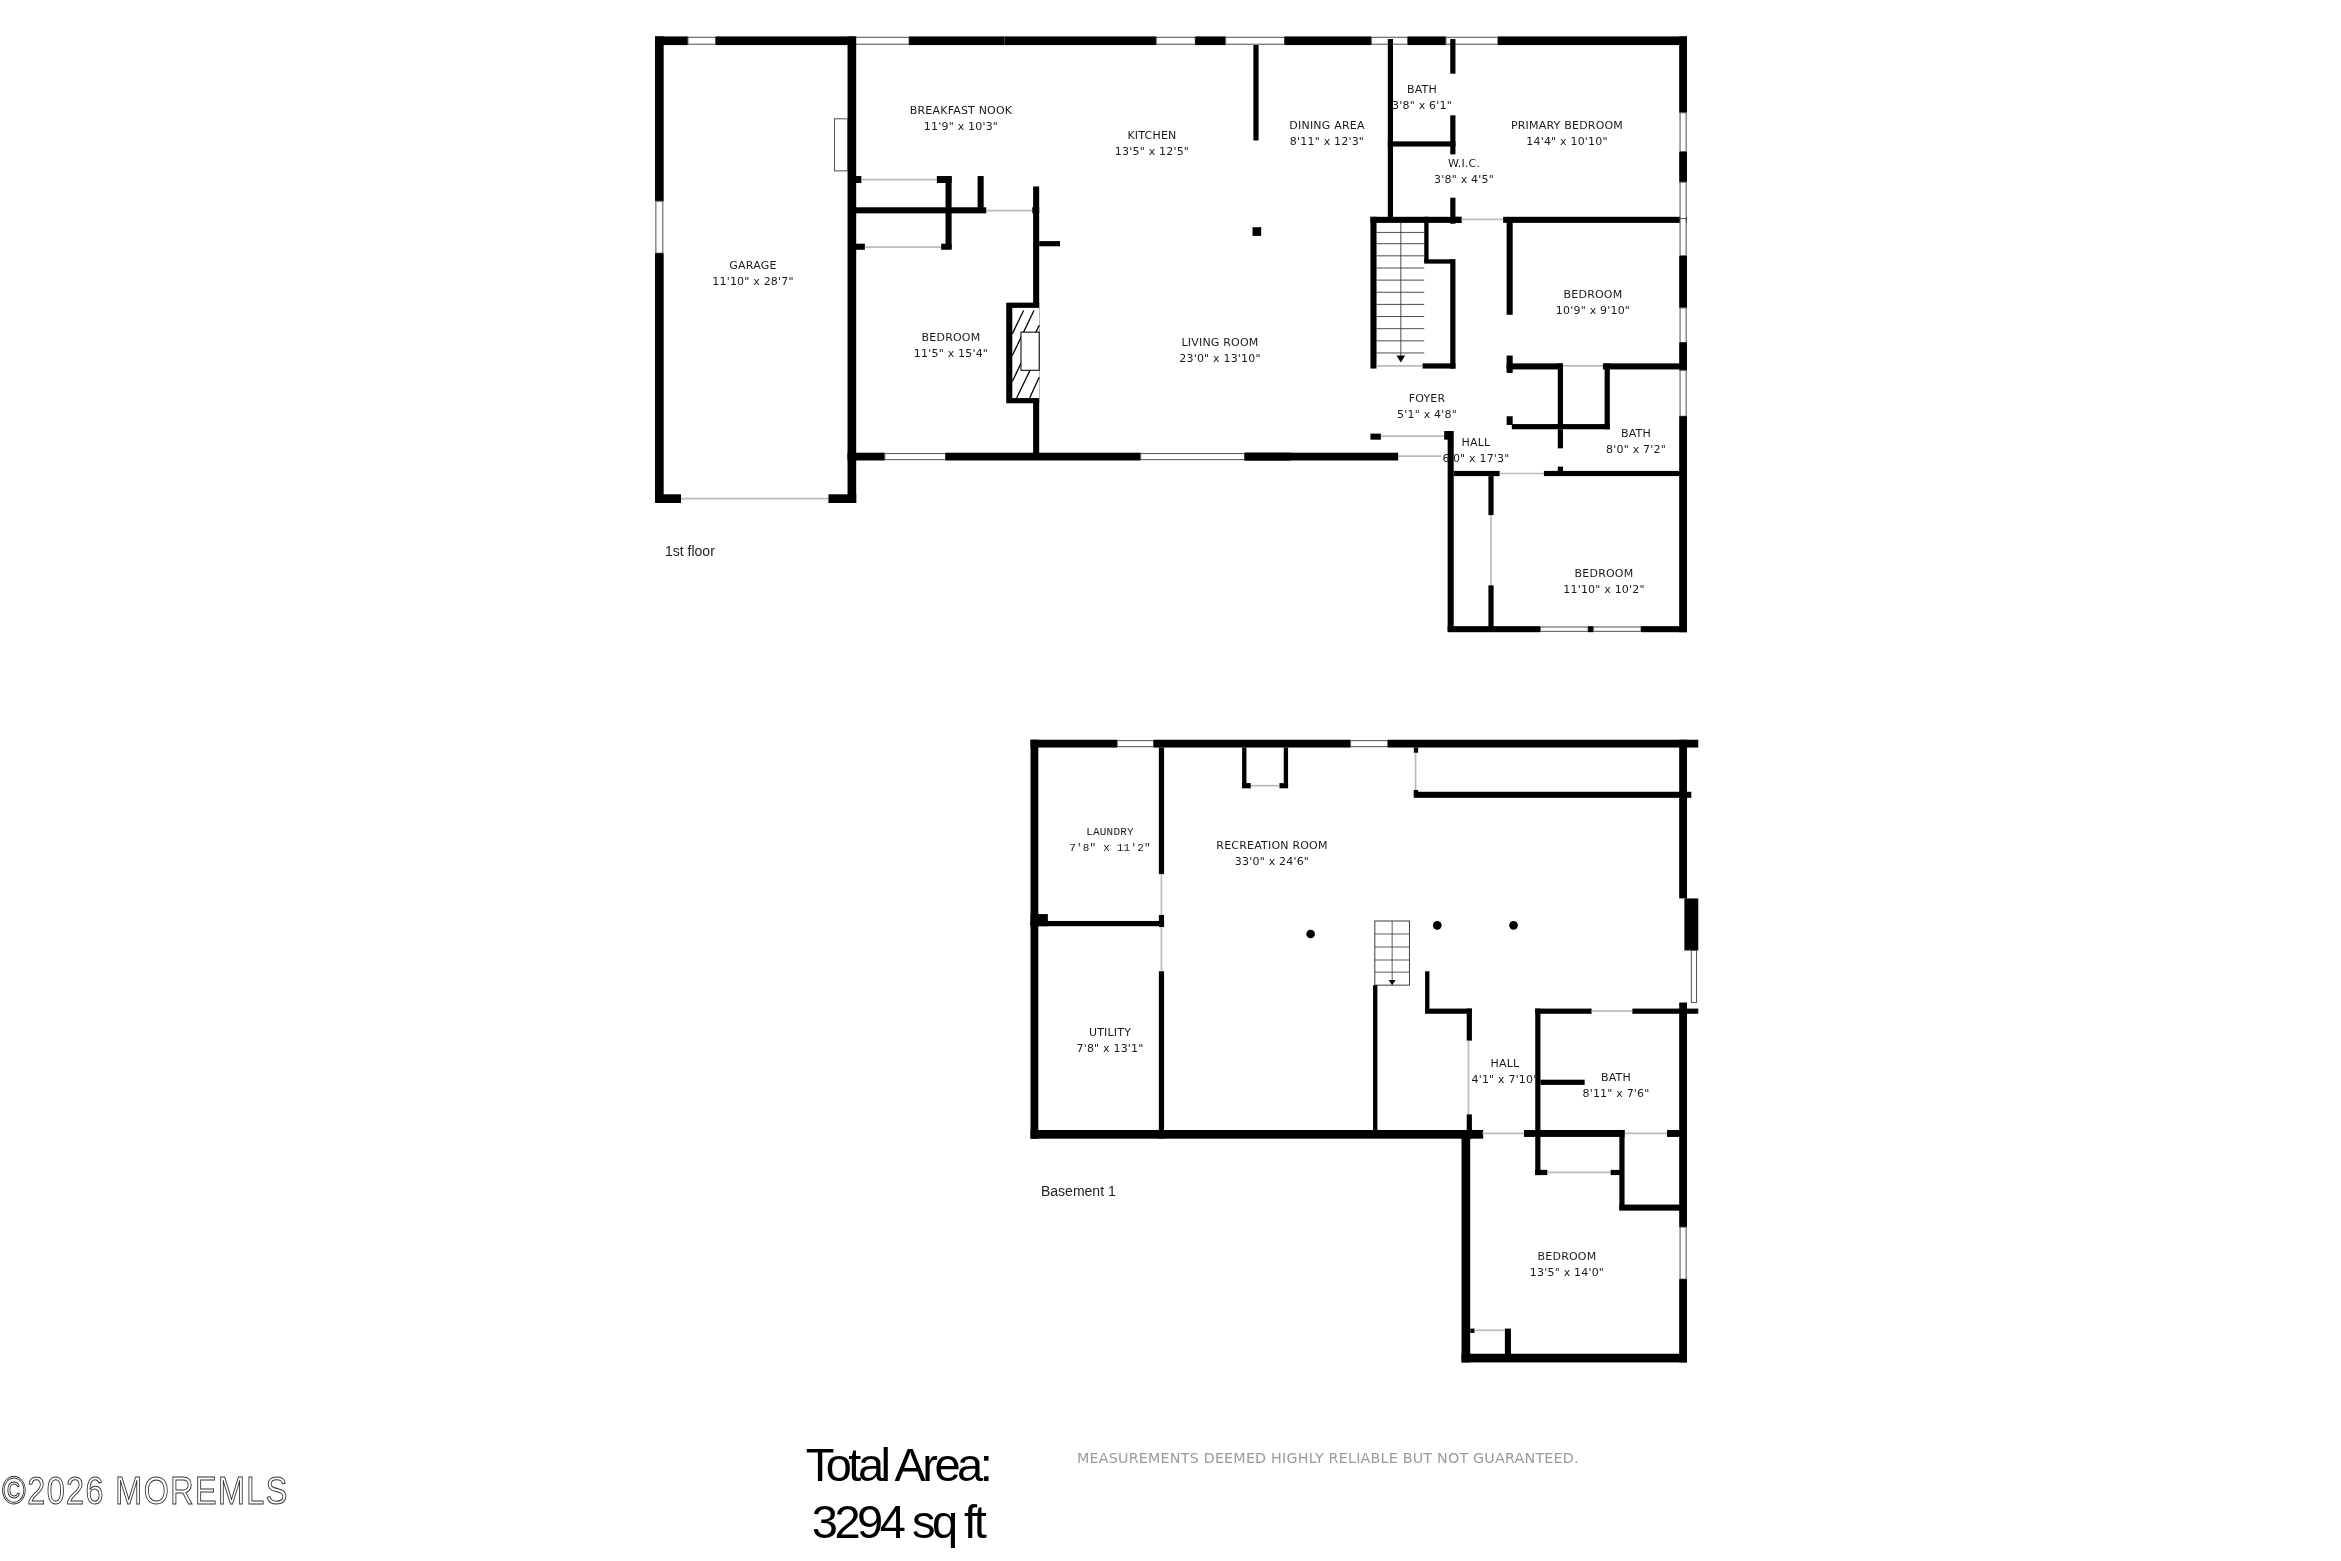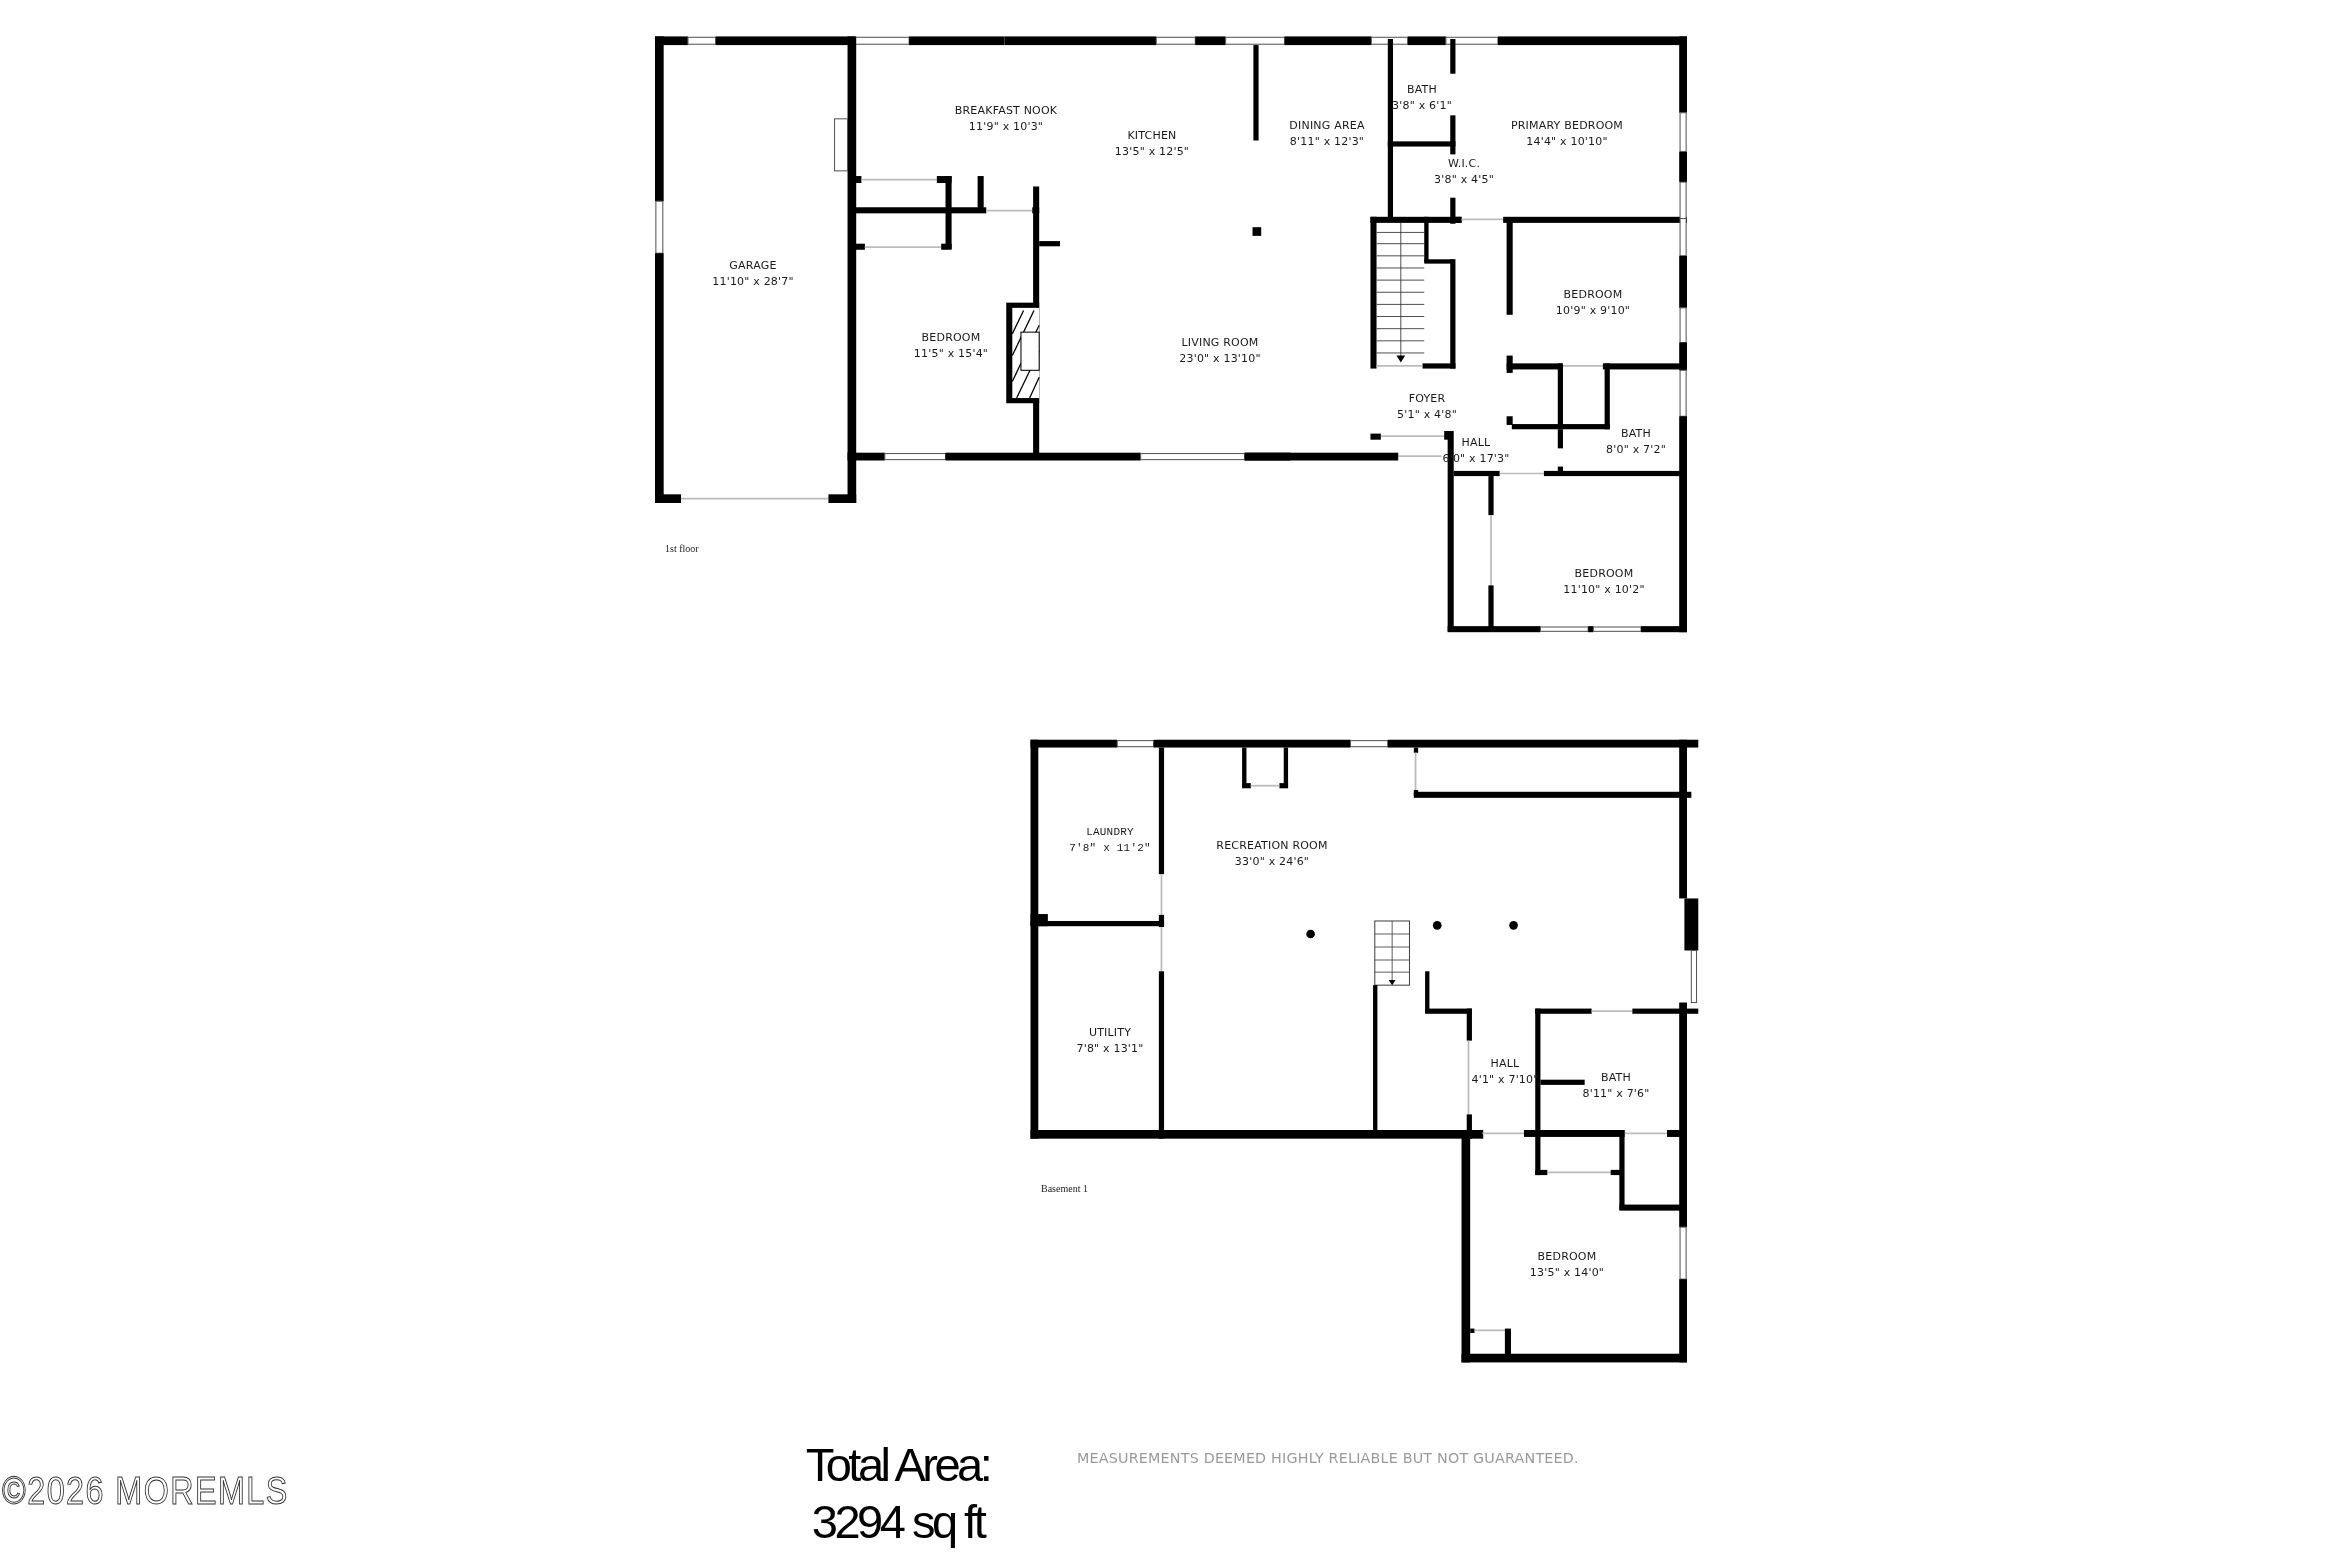--- a/index.html
+++ b/index.html
@@ -7,21 +7,21 @@
          font-family: "Liberation Sans", "DejaVu Sans", sans-serif; color: #111; }
   #plan-svg { position: absolute; left: 0; top: 0; width: 2342px; height: 1561px; }
   .wall { fill: #000; }
   .win { fill: #fff; stroke: #555; stroke-width: 1.2; }
   .door { stroke: #bbb; stroke-width: 2; }
   .room-label { position: absolute; transform: translate(-50%, 0); text-align: center;
                 font-family: "DejaVu Sans", sans-serif; font-size: 11px; line-height: 15.6px;
                 color: #1a1a1a; white-space: nowrap; letter-spacing: 0.2px; }
   .room-name { display: block; }
   .room-dim { display: block; }
-  .floor-label { position: absolute; font-family: Liberation Serif, serif; font-size: 10px; color: #222; }
+  .floor-label { position: absolute; font-family: Liberation Sans, sans-serif; font-size: 14px; color: #222; }
   .total-area { position: absolute; left: 776px; top: 1436px; width: 243px; text-align: center;
                 font-family: "Liberation Sans", sans-serif; font-size: 47px; line-height: 57px;
                 letter-spacing: -3.5px; color: #000; }
   .watermark { position: absolute; left: 1.7px; top: 1470px; font-family: "Liberation Sans", sans-serif;
                font-size: 38px; letter-spacing: 1.7px; color: #fff;
                -webkit-text-stroke: 1px #333; transform: scaleX(0.85); transform-origin: left top; }
   .disclaimer { position: absolute; left: 1077px; top: 1450px; font-family: "DejaVu Sans", sans-serif;
                 font-size: 14.3px; color: #9a9a9a; letter-spacing: 0.2px; }
 </style>
 </head>
@@ -247,21 +247,21 @@
     <rect class="win" x="1937" y="1415" width="7" height="60"></rect>
     <rect class="wall" x="1936" y="1475" width="9" height="96"></rect>
   </g>
 </svg>
 
 <div id="rooms-layer">
     <div class="room-label" style="left: 753px; top: 258px;">
       <span class="room-name">GARAGE</span>
       <span class="room-dim">11'10" x 28'7"</span>
     </div>
-    <div class="room-label" style="left: 1006px; top: 103px;">
+    <div class="room-label" style="left: 961px; top: 103px;">
       <span class="room-name">BREAKFAST NOOK</span>
       <span class="room-dim">11'9" x 10'3"</span>
     </div>
     <div class="room-label" style="left: 1152px; top: 128px;">
       <span class="room-name">KITCHEN</span>
       <span class="room-dim">13'5" x 12'5"</span>
     </div>
     <div class="room-label" style="left: 1327px; top: 118px;">
       <span class="room-name">DINING AREA</span>
       <span class="room-dim">8'11" x 12'3"</span>

